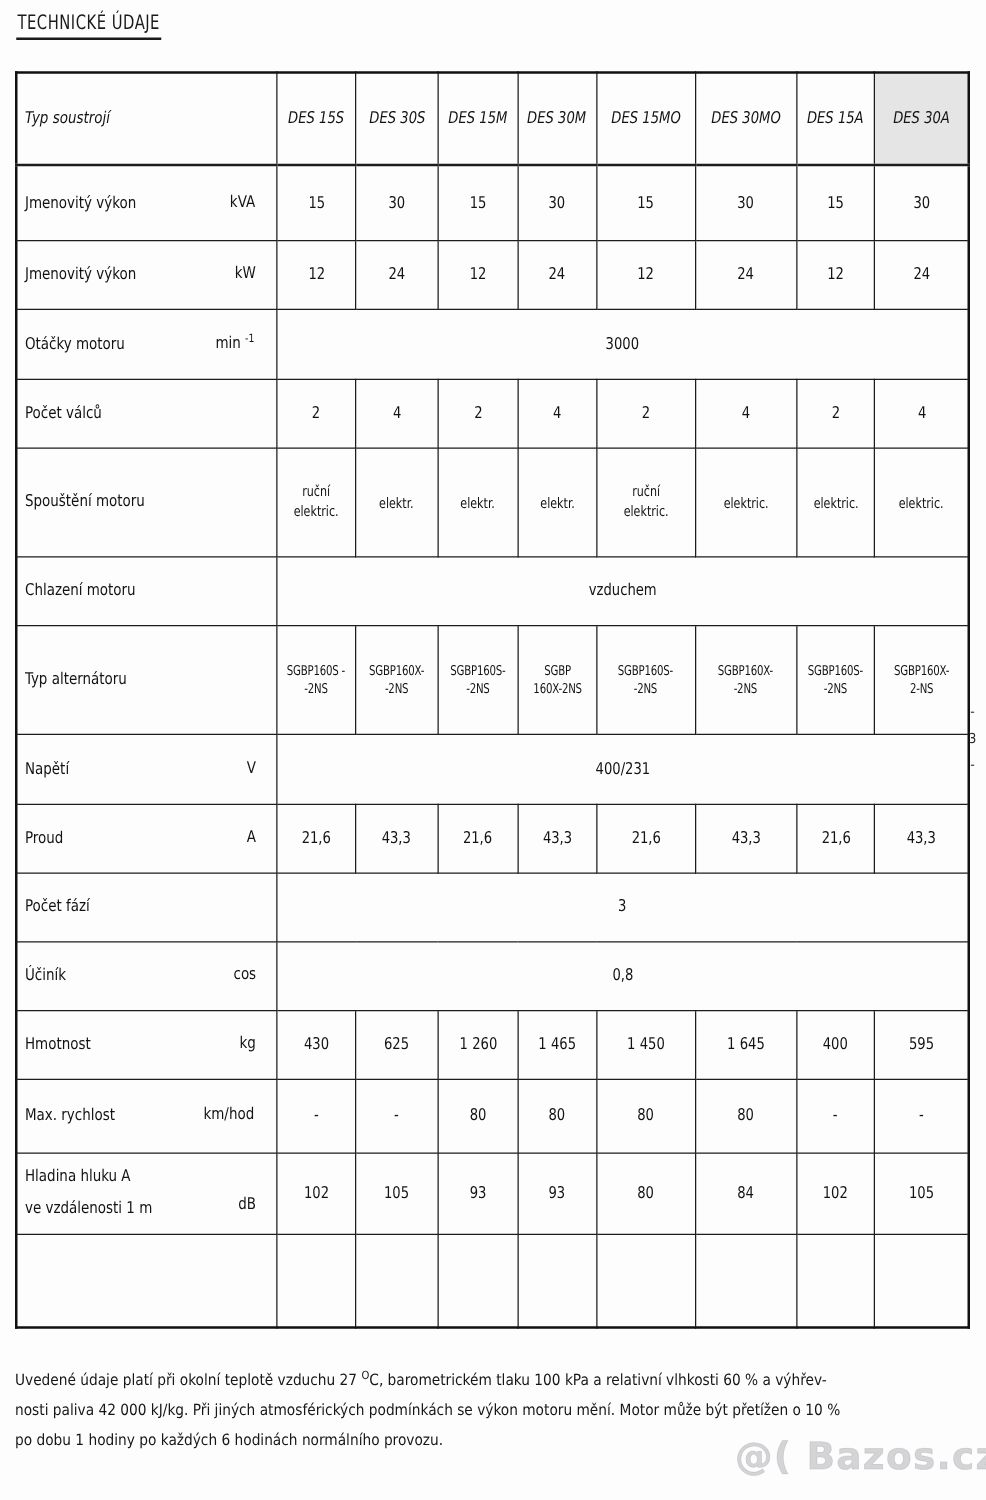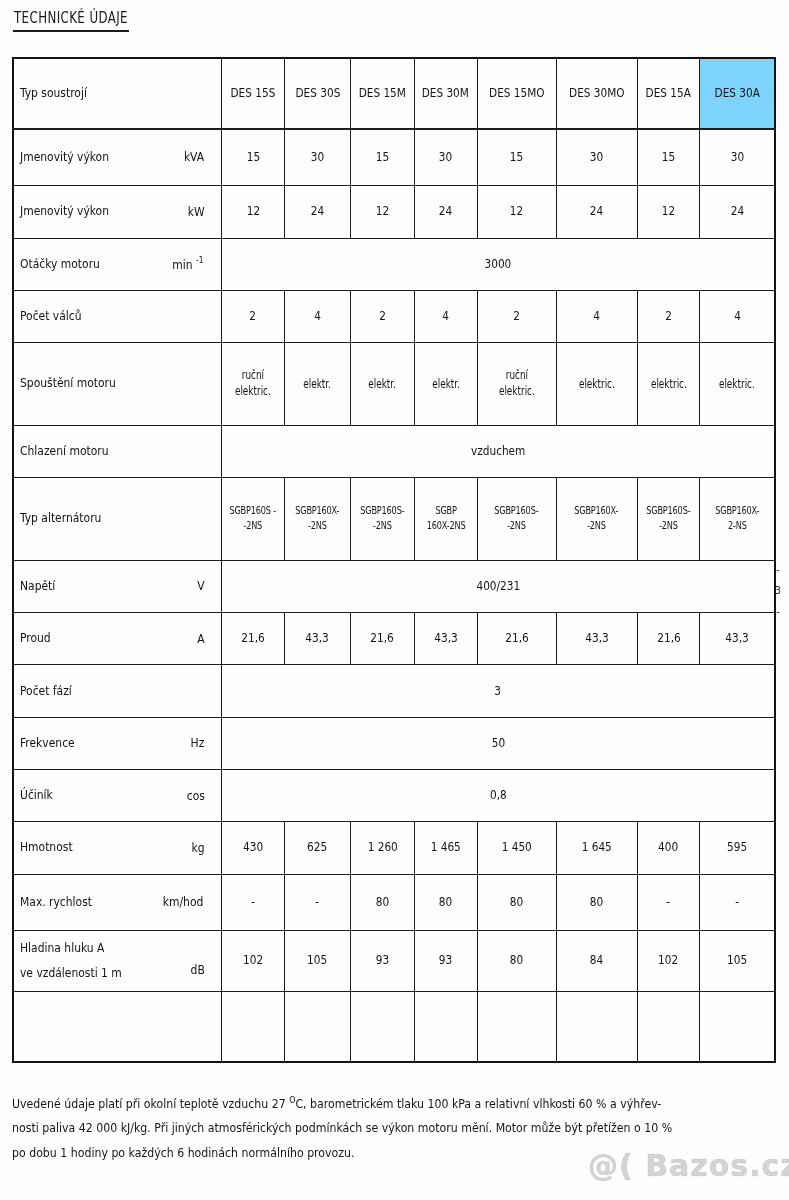--- a/index.html
+++ b/index.html
@@ -73,21 +73,21 @@
   }
   .unit sup{font-size:9px;vertical-align:super;}
   .cell{
     display:inline-block;
     font-size:13px;
     transform:scaleX(.9);
   }
   .cell.small{font-size:11.5px;transform:scaleX(.86);}
   .cell.tiny{font-size:10.8px;transform:scaleX(.84);letter-spacing:-.2px;}
   .two-line{line-height:1.35;}
-  td.hl{background:#7dd3fc;}
+  td.hl{background:#e5e5e5;}
   td.hdr .cell{font-size:13px;}
 
   
   #spec-table{border:2px solid #111;}
 
   
   #page-marker{
     position:absolute;left:770px;top:560px;
     font-size:11px;color:#2a2a2a;
     font-family:"DejaVu Sans Condensed","Liberation Sans",sans-serif;
@@ -134,21 +134,21 @@
       <col style="width:62px">
         <col style="width:65px">
         <col style="width:63px">
         <col style="width:62px">
       <col style="width:78px">
         <col style="width:80px">
         <col style="width:62px">
         <col style="width:74px">
     </colgroup>
     <tbody id="table-body">
-        <tr class="thick" style="height: 58px;">
+        <tr class="thick" style="height: 58px; font-style: italic;">
           <td class="lbl"><span class="lbl-txt">Typ soustrojí</span></td>
           <td class="hdr"><span class="cell">DES 15S</span></td>
           <td class="hdr"><span class="cell">DES 30S</span></td>
           <td class="hdr"><span class="cell">DES 15M</span></td>
           <td class="hdr"><span class="cell">DES 30M</span></td>
           <td class="hdr"><span class="cell">DES 15MO</span></td>
           <td class="hdr"><span class="cell">DES 30MO</span></td>
           <td class="hdr"><span class="cell">DES 15A</span></td>
           <td class="hdr hl"><span class="cell">DES 30A</span></td>
         </tr>
@@ -228,24 +228,20 @@
           <td><span class="cell">21,6</span></td>
           <td><span class="cell">43,3</span></td>
           <td><span class="cell">21,6</span></td>
           <td><span class="cell">43,3</span></td>
         </tr>
         <tr style="height: 43px;">
           <td class="lbl"><span class="lbl-txt">Počet fází</span></td>
           <td colspan="8"><span class="cell">3</span></td>
         </tr>
         <tr style="height: 43px;">
-          <td class="lbl"><span class="lbl-txt">Frekvence</span><span class="unit">Hz</span></td>
-          <td colspan="8"><span class="cell">50</span></td>
-        </tr>
-        <tr style="height: 43px;">
           <td class="lbl"><span class="lbl-txt">Účiník</span><span class="unit">cos</span></td>
           <td colspan="8"><span class="cell">0,8</span></td>
         </tr>
         <tr style="height: 43px;">
           <td class="lbl"><span class="lbl-txt">Hmotnost</span><span class="unit">kg</span></td>
           <td><span class="cell">430</span></td>
           <td><span class="cell">625</span></td>
           <td><span class="cell">1 260</span></td>
           <td><span class="cell">1 465</span></td>
           <td><span class="cell">1 450</span></td>

